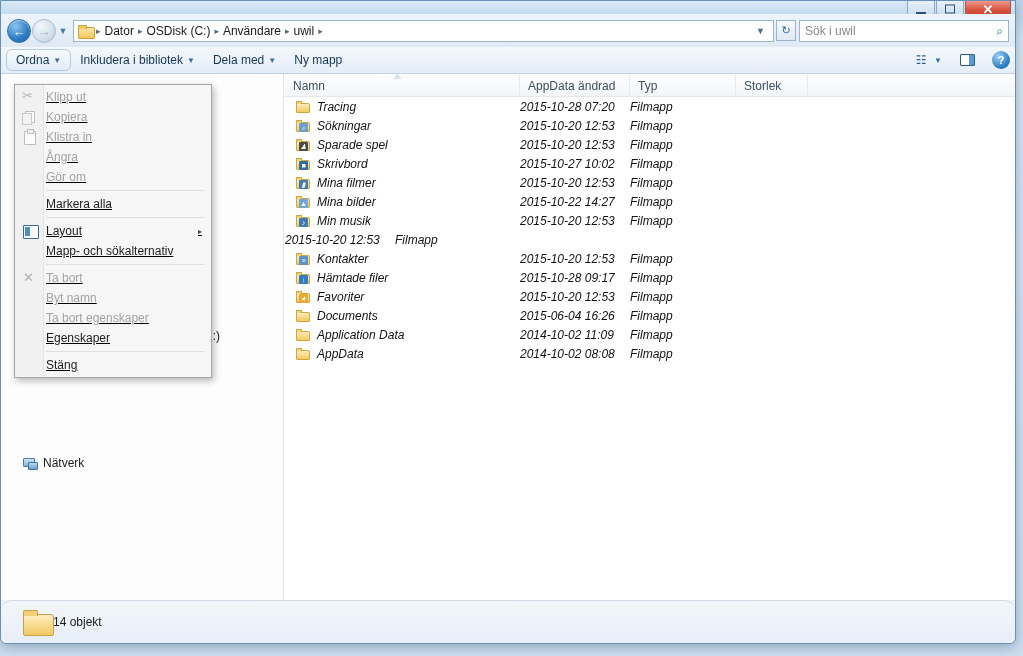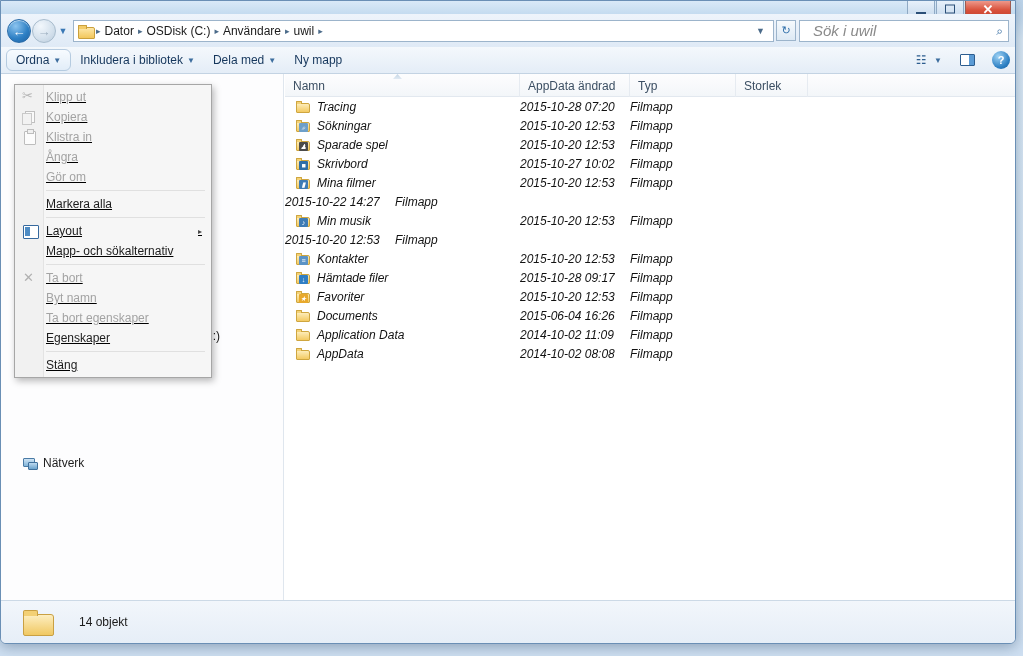--- a/index.html
+++ b/index.html
@@ -103,21 +103,21 @@
   #refreshbtn {
     width:20px; height:21px; margin-left:2px; flex:0 0 auto;
     border:1px solid #9cb4cb; background:linear-gradient(180deg,#f6fafd,#dde9f4);
     color:#2b6ca8; font-size:11px; text-align:center; line-height:19px;
   }
   #searchbox {
     width:210px; height:22px; margin-left:3px; flex:0 0 auto;
     background:#fff; border:1px solid #9cb4cb;
     display:flex; align-items:center; padding:0 5px;
   }
-  #searchph { flex:1; color:#8a8a8a; font-style:italic; font-size:15px;margin-left:8px; }
+  #searchph { flex:1; color:#8a8a8a; font-size:12px; }
   #searchicon { color:#3f74a6; font-size:12px; }
 
   
   #cmdbar {
     position:absolute; left:0; top:46px; right:0; height:27px;
     background:linear-gradient(180deg,#f4f8fc,#e4edf7);
     border-bottom:1px solid #c3d3e3;
     display:flex; align-items:center; padding:0 5px;
   }
   .cmd {
@@ -169,21 +169,21 @@
   .fico { width:16px; height:14px; position:relative; flex:0 0 auto; }
   .fico .base { position:absolute; left:1px; top:3px; width:14px; height:10px; background:linear-gradient(180deg,#fdecb8,#f3ca62); border:1px solid #cfa63f; border-radius:1px 2px 1px 1px; }
   .fico .tab { position:absolute; left:1px; top:1px; width:6px; height:3px; background:#f4d277; border:1px solid #cfa63f; border-bottom:none; border-radius:1px 1px 0 0; }
   .fico .badge { position:absolute; left:4px; top:4px; width:9px; height:9px; border-radius:1px; font-size:7px; line-height:9px; text-align:center; color:#fff; }
 
   
   #status {
     position:absolute; left:0; right:0; bottom:0; height:43px;
     background:linear-gradient(180deg,#f2f6fb,#e6eef7);
     border-top:1px solid #ccd9e6;
-    display:flex; align-items:center; padding-left:22px; gap:26px;
+    display:flex; align-items:center; padding-left:22px; border-radius:11px;
   }
   #statico { width:30px; height:26px; position:relative; }
   #statico:before { content:""; position:absolute; left:0; top:5px; width:29px; height:20px; background:linear-gradient(180deg,#fdeec0,#f0c862); border:1px solid #c9a043; border-radius:1px 3px 2px 2px; }
   #statico:after { content:""; position:absolute; left:0; top:1px; width:13px; height:5px; background:#f3d075; border:1px solid #c9a043; border-bottom:none; border-radius:2px 2px 0 0; }
   #stattext { font-size:12px; color:#1b1b1b; }
 
   
   #menu {
     position:absolute; left:13px; top:83px; width:198px;
     background:#f6f6f6;
@@ -385,20 +385,28 @@
                 <span class="tab"></span>
                 <span class="badge" style="background: rgb(63, 124, 181);">▮</span>
               </span>
               <span>Mina filmer</span>
             </div>
             <div class="cell-mod">2015-10-20 12:53</div>
             <div class="cell-typ">Filmapp</div>
             <div class="cell-size"></div>
           </div>
           <div class="row">
+            <div class="cell-name">
+              <span class="fico">
+                <span class="base"></span>
+                <span class="tab"></span>
+                <span class="badge" style="background: rgb(111, 168, 214);">▲</span>
+              </span>
+              <span>Mina bilder</span>
+            </div>
             <div class="cell-mod">2015-10-22 14:27</div>
             <div class="cell-typ">Filmapp</div>
             <div class="cell-size"></div>
           </div>
           <div class="row">
             <div class="cell-name">
               <span class="fico">
                 <span class="base"></span>
                 <span class="tab"></span>
                 <span class="badge" style="background: rgb(63, 124, 181);">♪</span>

